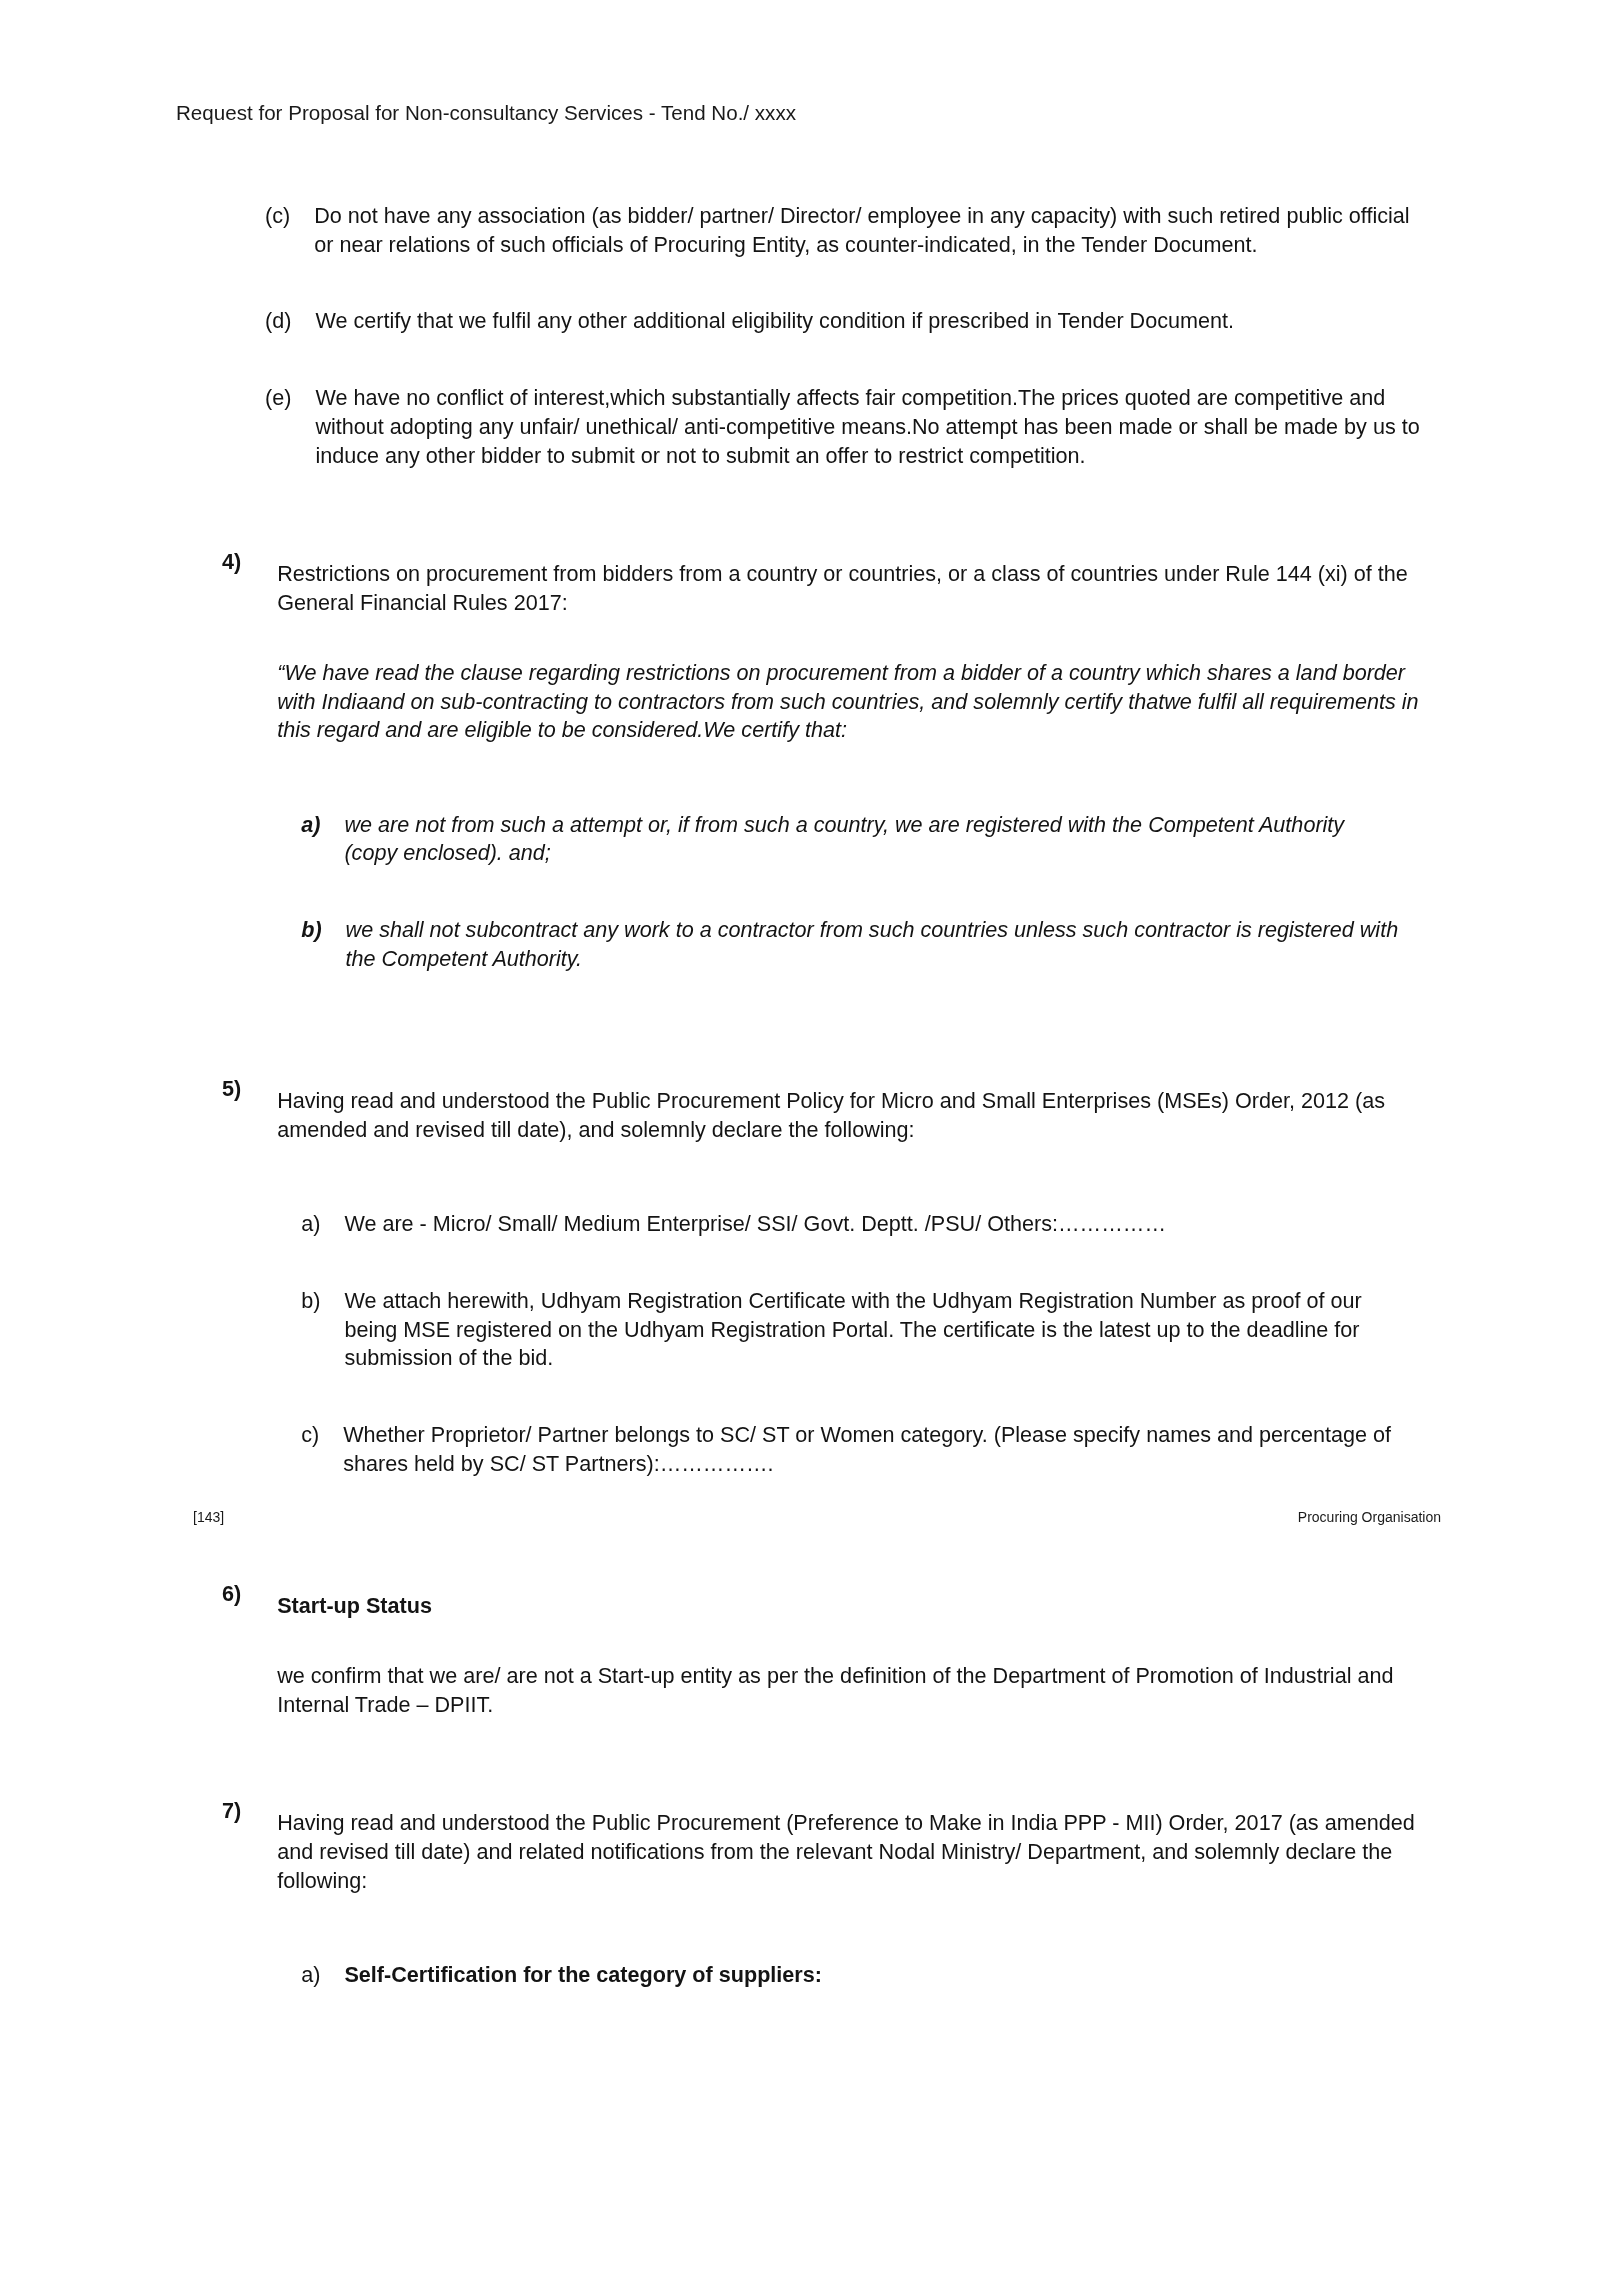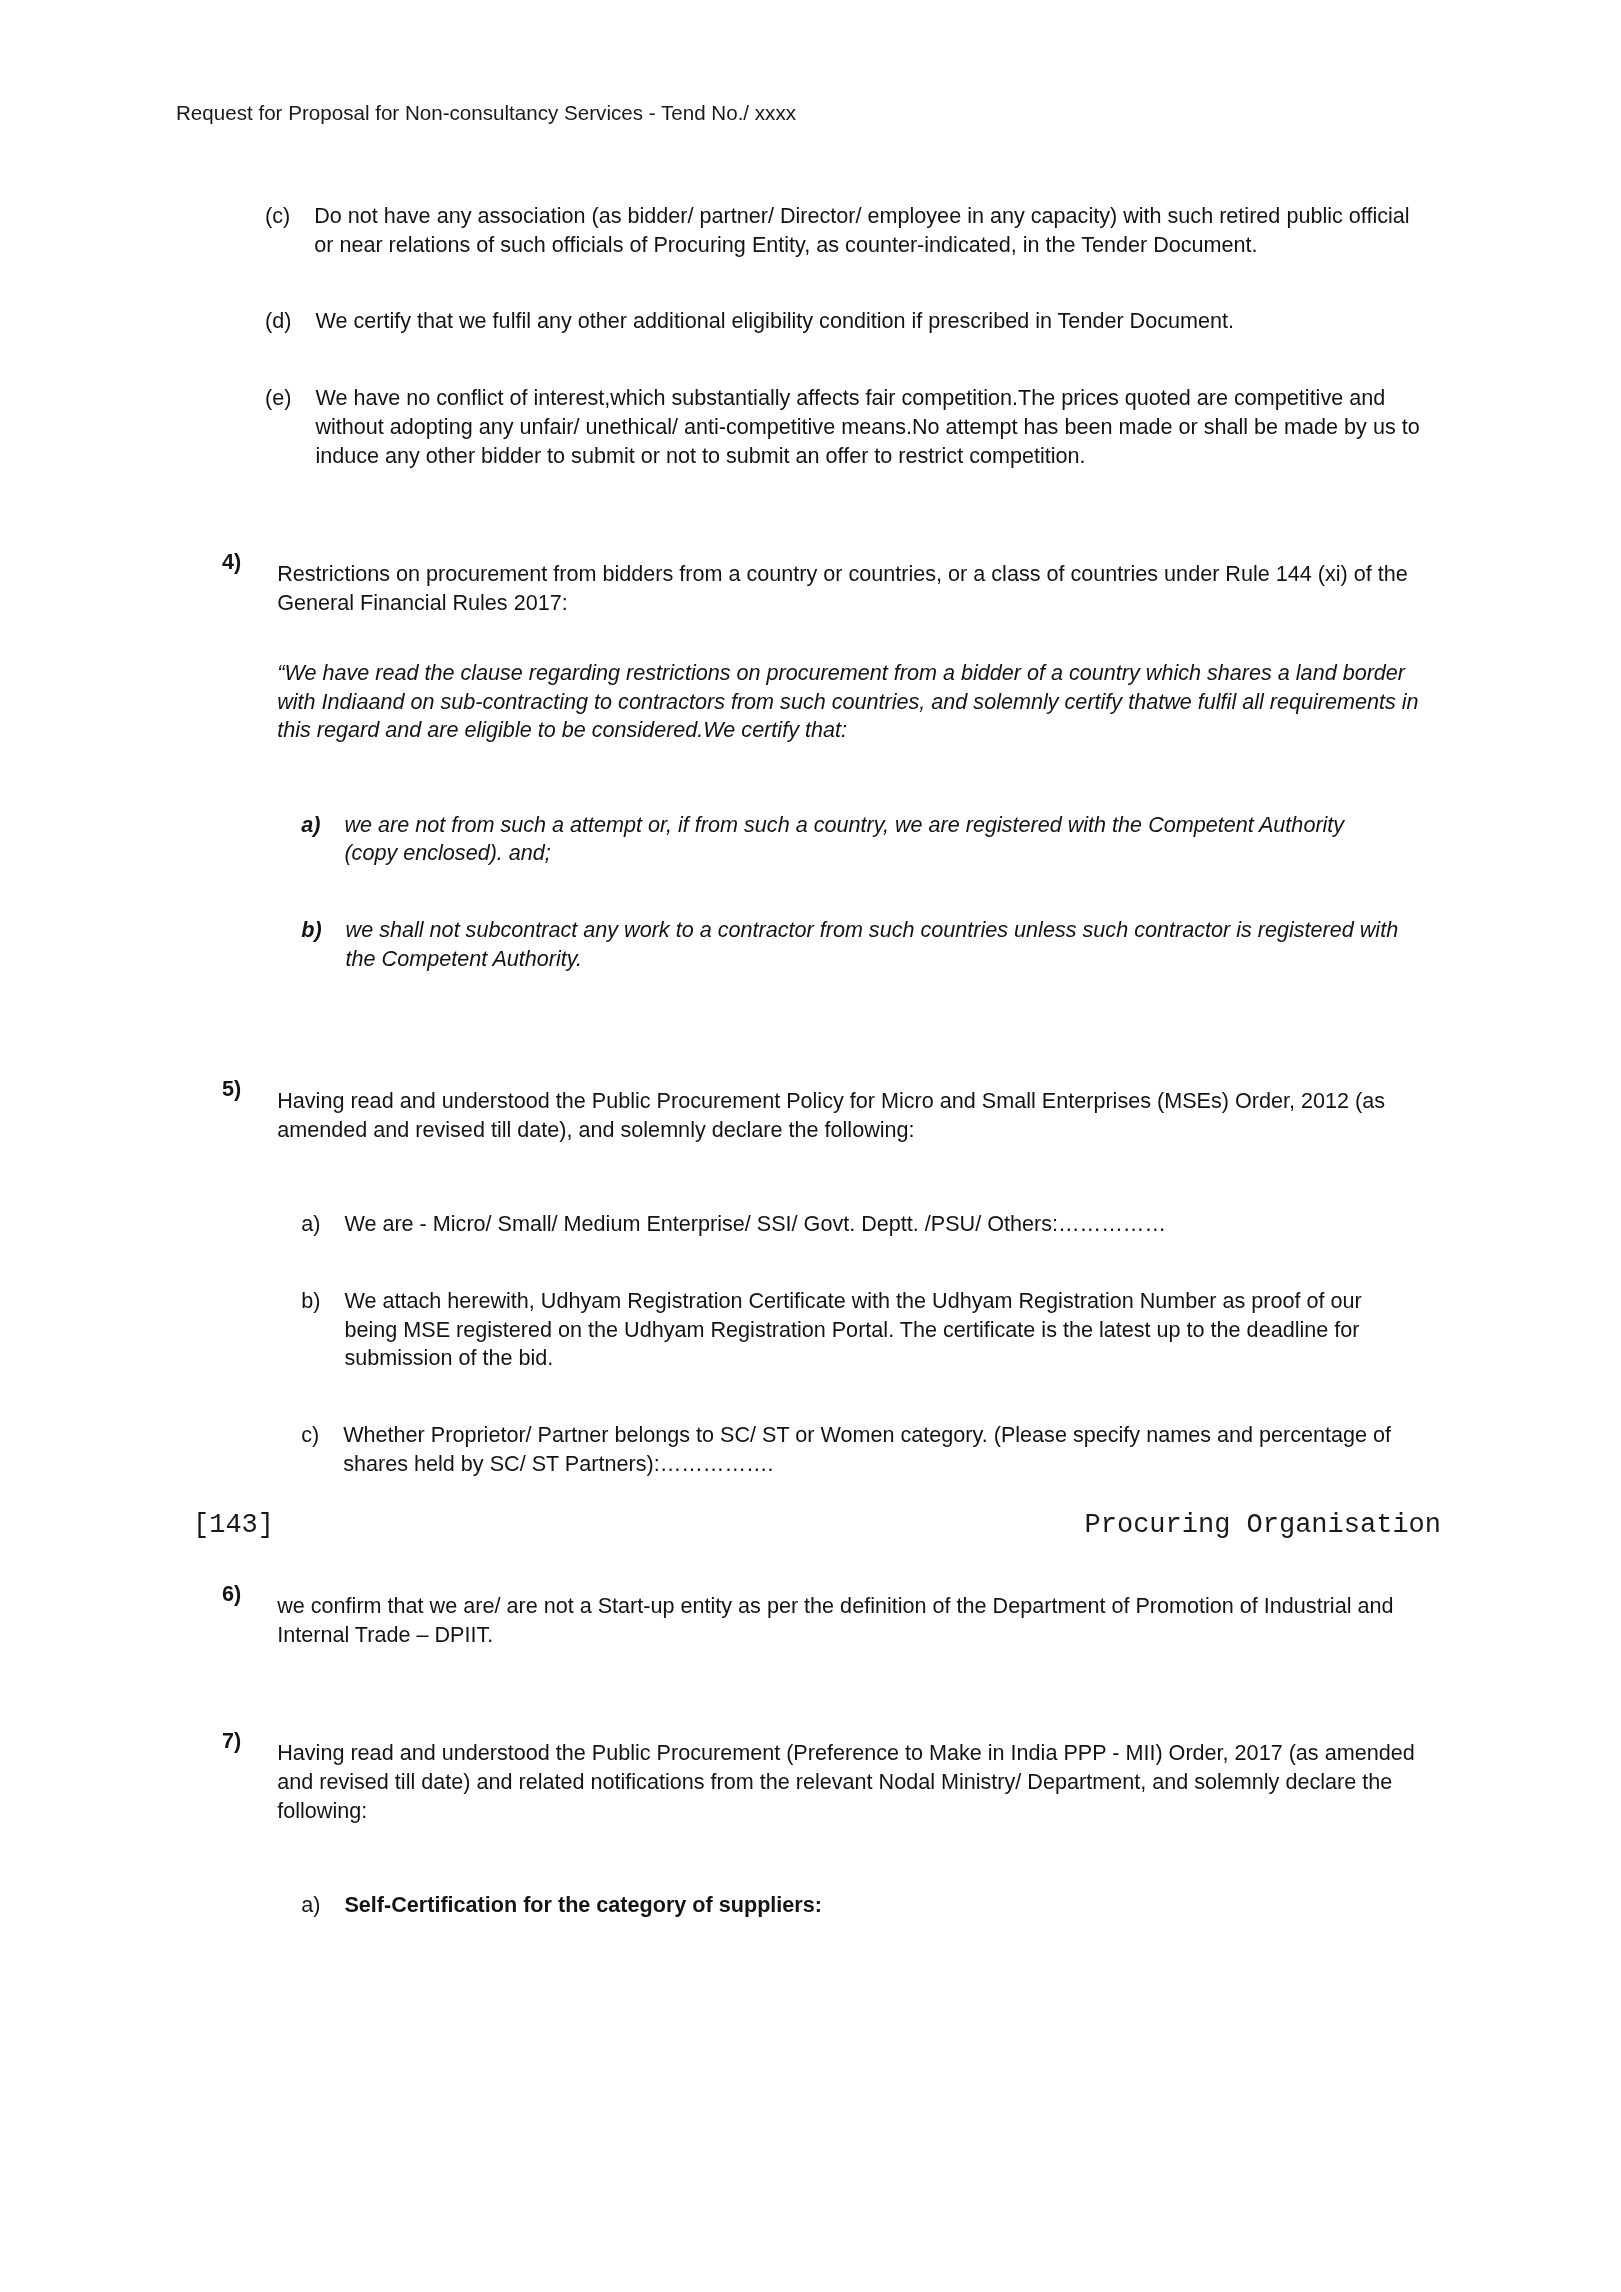--- a/index.html
+++ b/index.html
@@ -45,23 +45,22 @@
   .italic { font-style: italic; }
   .bold { font-weight: bold; }
 
   .page-footer {
     position: absolute;
     top: 1460px;
     left: 145px;
     right: 180px;
     display: flex;
     justify-content: space-between;
-    font-size: 27px;
+    font-size: 14px;
     color: #1a1a1a;
-    font-family: Liberation Mono, monospace;
   }
 </style>
 </head>
 <body>
 
 <div class="page">
 
   <header class="page-header">
     <span>Request for Proposal for Non-consultancy Services - Tend No./ xxxx</span>
   </header>
@@ -118,20 +117,21 @@
             <span class="marker">c)</span>
             <span class="text">Whether Proprietor/ Partner belongs to SC/ ST or Women category. (Please specify names and percentage of shares held by SC/ ST Partners):…………….</span>
           </div>
         </div>
       </div>
     </section>
 
     <section class="num-section">
       <span class="num">6)</span>
       <div class="sec-body">
+        <p class="para bold">Start-up Status</p>
         <p class="para">we confirm that we are/ are not a Start-up entity as per the definition of the Department of Promotion of Industrial and Internal Trade – DPIIT.</p>
       </div>
     </section>
 
     <section class="num-section">
       <span class="num">7)</span>
       <div class="sec-body">
         <p class="para">Having read and understood the Public Procurement (Preference to Make in India PPP - MII) Order, 2017 (as amended and revised till date) and related notifications from the relevant Nodal Ministry/ Department, and solemnly declare the following:</p>
         <div class="block">
           <div class="sub-item">

